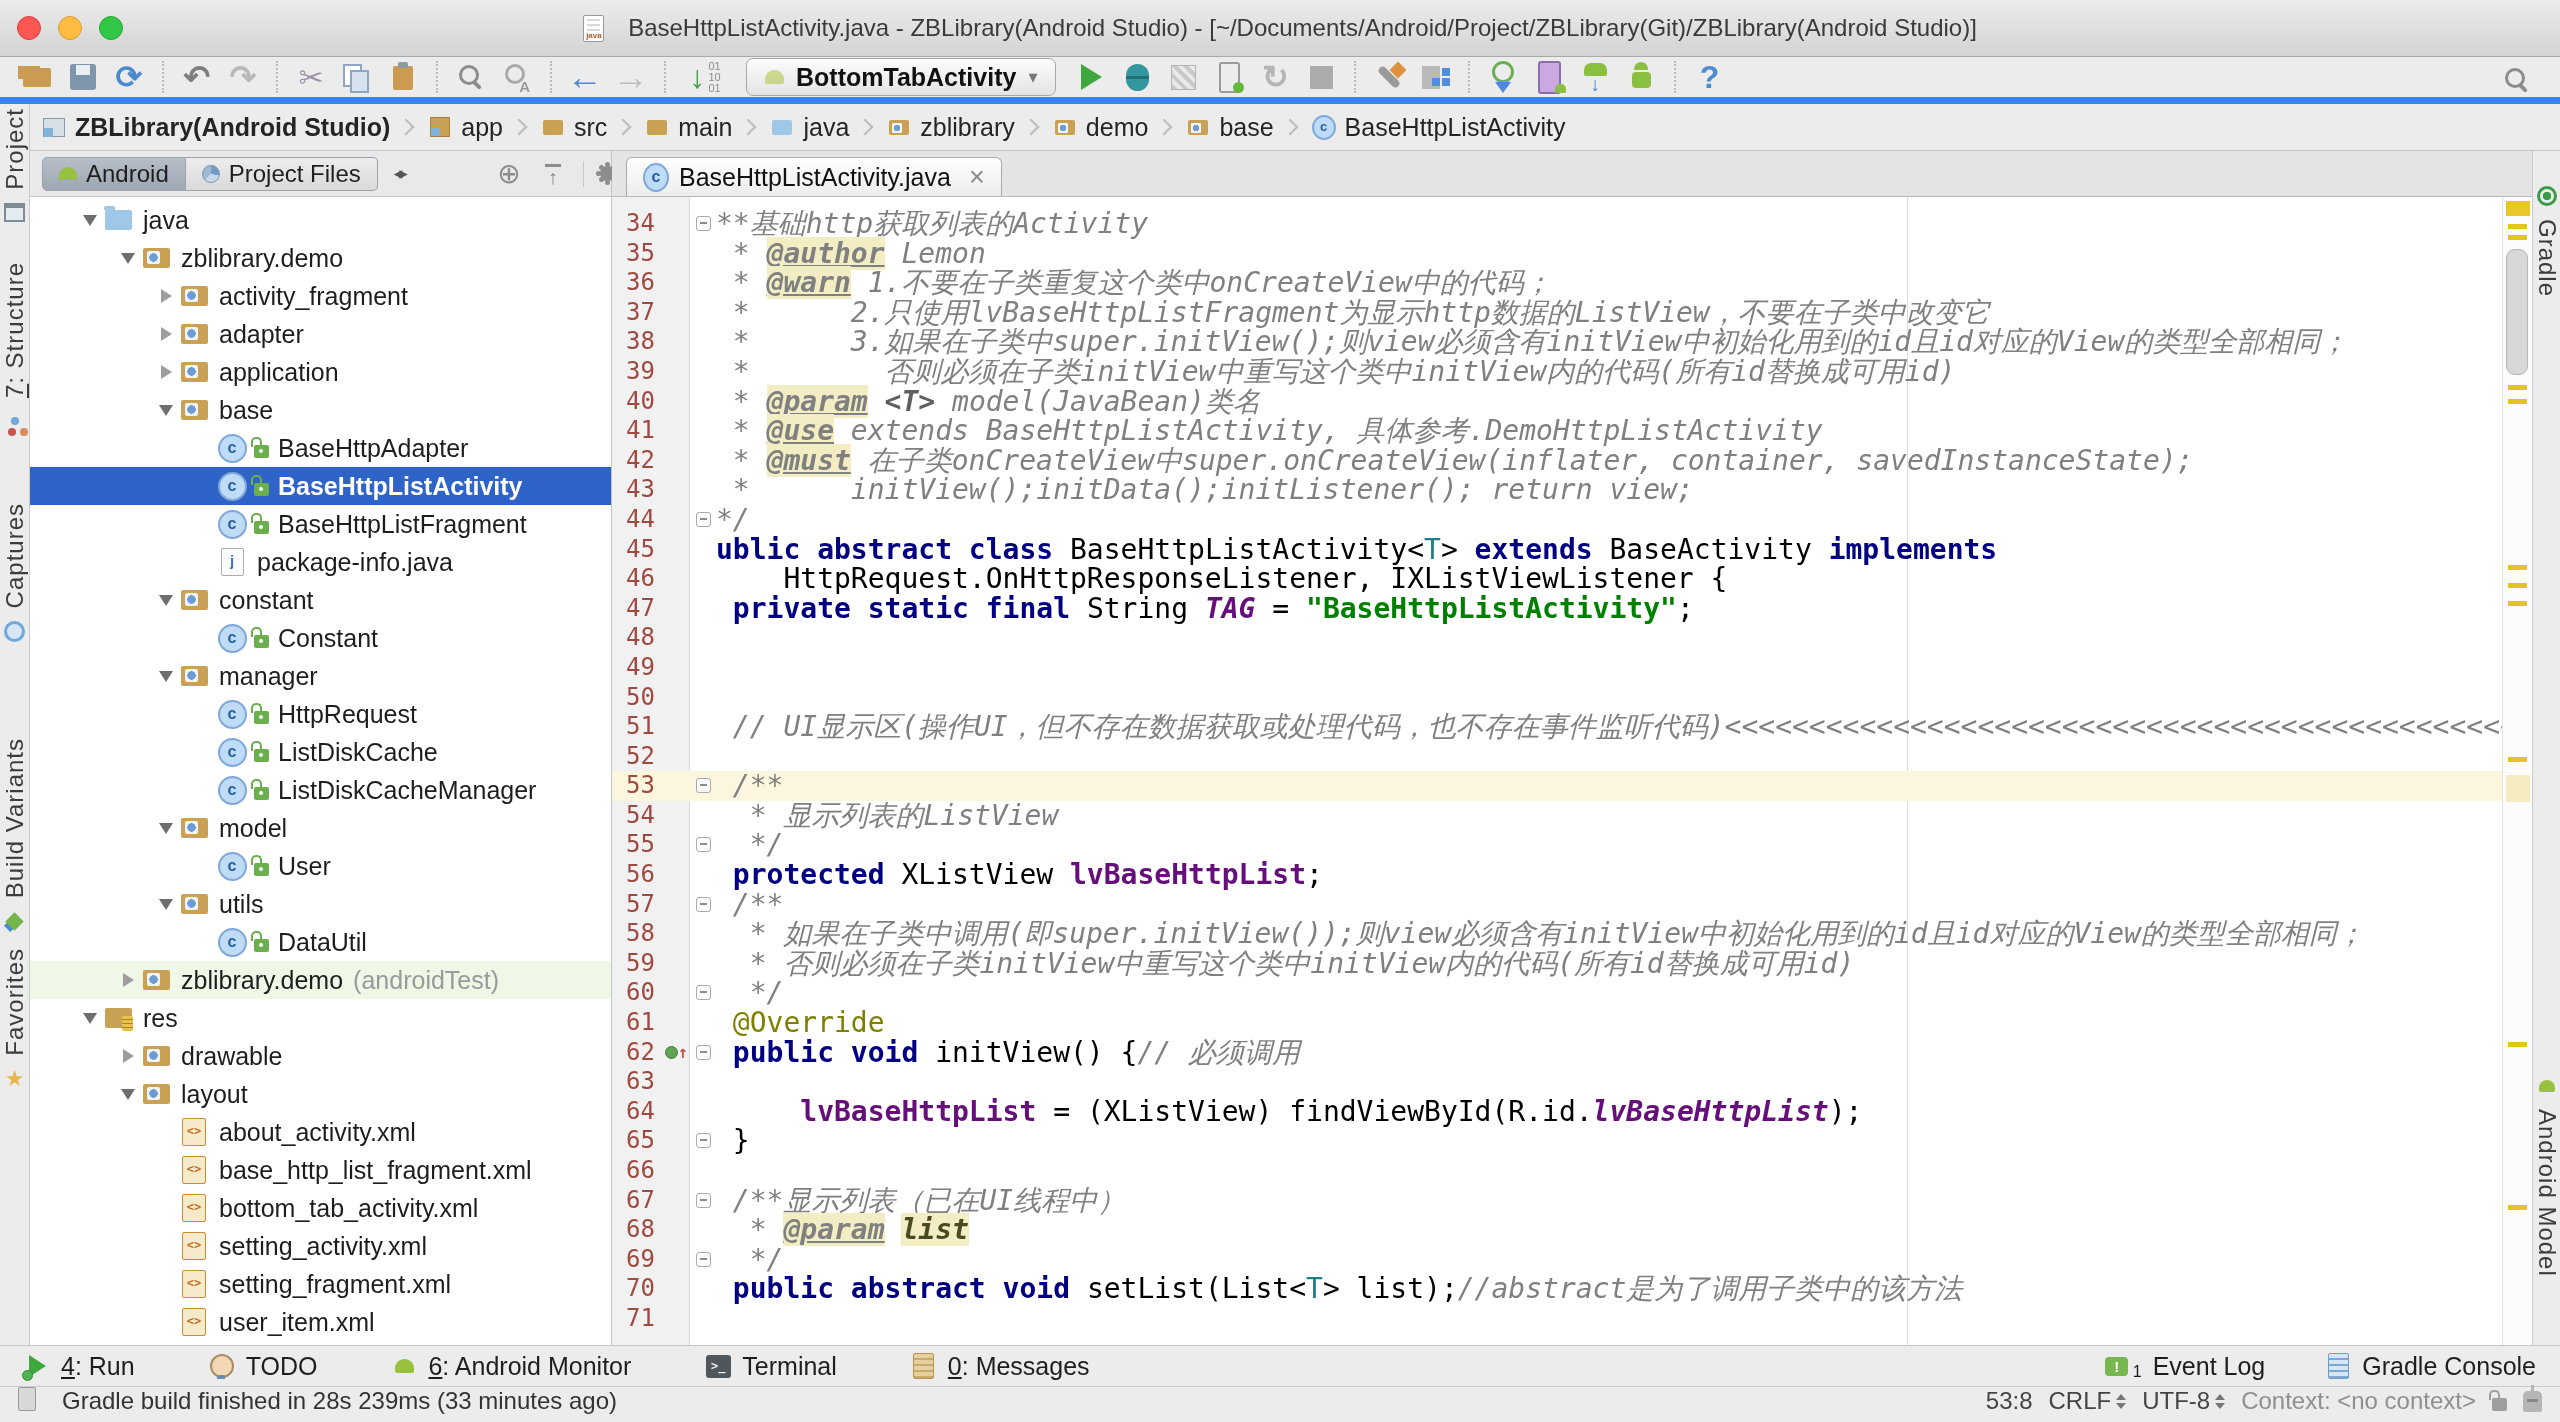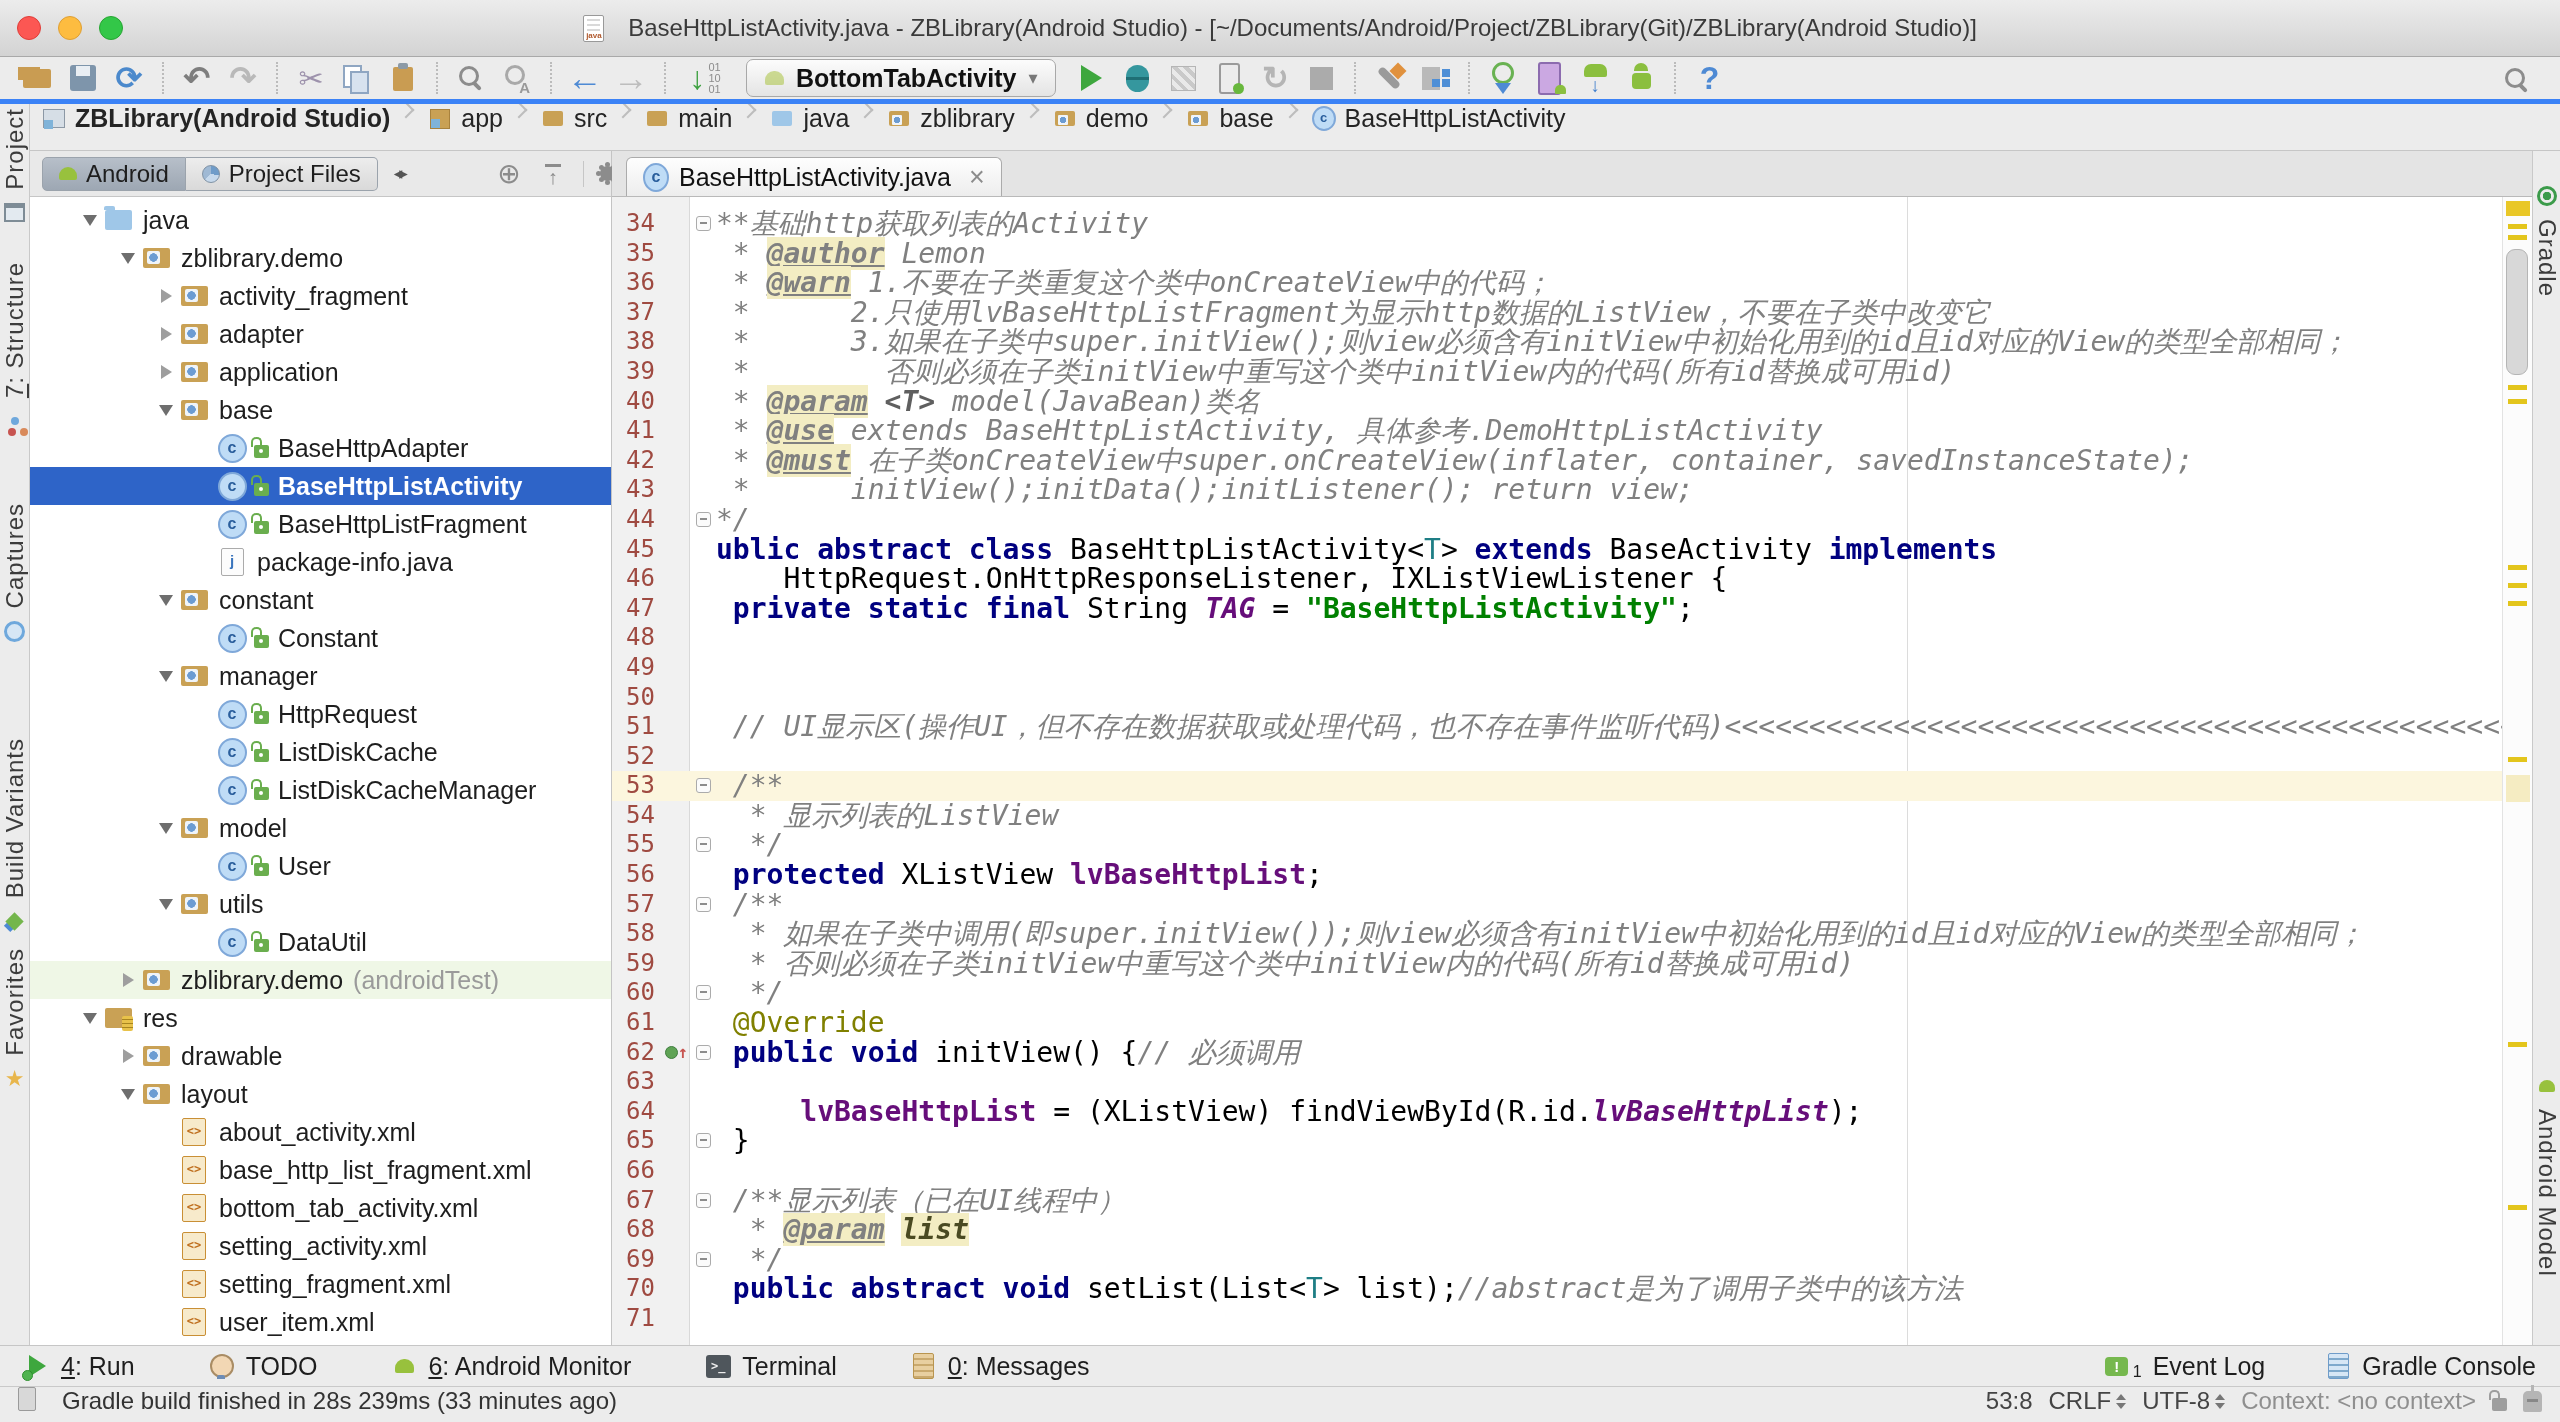--- a/index.html
+++ b/index.html
@@ -8,21 +8,21 @@
   .titlebar{height:57px;background:linear-gradient(#ECECEC,#D3D3D3);border-bottom:1px solid #A9A9A9;display:flex;align-items:center;position:relative}
   .tl{width:24px;height:24px;border-radius:50%;margin-left:17px;flex:none}
   .tl.red{background:var(--traffic_red);border:1px solid #DF3D38}
   .tl.yel{background:var(--traffic_yellow);border:1px solid #DE9F34}
   .tl.grn{background:var(--traffic_green);border:1px solid #27A532}
   .wtitle{position:absolute;left:200px;right:200px;display:flex;justify-content:center;align-items:center;gap:24px;font-size:24px;color:#3A3A3A;white-space:nowrap}
   .wicon{width:21px;height:27px;background:#FFF;border:1px solid #999;border-radius:2px;position:relative;flex:none}
   .wicon::before{content:"";position:absolute;inset:3px 3px 10px 3px;background:repeating-linear-gradient(#D9D9D9 0 2px,#FFF 2px 5px)}
   .wicon::after{content:"java";position:absolute;bottom:1px;left:2px;font-size:8px;color:#B05A2F;font-weight:bold}
   
-  .toolbar{height:47px;background:#ECECEC;border-bottom:5px solid #3b82f6;display:flex;align-items:center;padding-left:14px;position:relative}
+  .toolbar{height:47px;background:#ECECEC;border-bottom:7px solid #3b82f6;display:flex;align-items:center;padding-left:14px;position:relative}
   .tbsep{width:2px;height:32px;border-left:2px dotted #BBB;margin:0 10px;flex:none}
   .tbi{width:46px;height:42px;display:flex;align-items:center;justify-content:center;position:relative;flex:none}
   .tb-open::before{content:"";width:28px;height:19px;background:#C99C52;border-radius:2px;box-shadow:-8px -5px 0 -3px #C99C52}
   .tb-save::before{content:"";width:26px;height:26px;background:#7E95AB;border-radius:3px}
   .tb-save::after{content:"";position:absolute;width:14px;height:10px;background:#E9EEF3;top:9px;left:16px}
   .tb-sync::before{content:"⟳";font-size:32px;color:#4B89CC;font-weight:bold}
   .tb-undo::before{content:"↶";font-size:32px;color:#7E7E7E;font-weight:bold}
   .tb-redo::before{content:"↷";font-size:32px;color:#B9B9B9;font-weight:bold}
   .tb-cut::before{content:"✂";font-size:30px;color:#9D92AC}
   .tb-copy::before{content:"";width:15px;height:19px;border:2px solid #8FA6C2;background:#FFF;position:absolute;left:9px;top:8px}
@@ -61,21 +61,21 @@
   .tb-help::before{content:"?";font-size:32px;font-weight:bold;color:#4E8AD4}
   .tb-searchall{position:absolute;right:20px;top:2px}
   .tb-searchall::before{content:"";width:14px;height:14px;border:3px solid #8C8C8C;border-radius:50%;position:absolute;top:9px;left:11px}
   .tb-searchall::after{content:"";width:4px;height:10px;background:#8C8C8C;transform:rotate(-45deg);position:absolute;top:24px;left:27px;border-radius:2px}
   .combo{height:38px;border:1px solid #A8A8A8;border-radius:7px;background:linear-gradient(#FCFCFC,#E4E4E4);display:flex;align-items:center;gap:12px;padding:0 18px;margin:0 12px;flex:none}
   .combo .droid{width:19px;height:14px;background:#A9C23F;border-radius:9px 9px 2px 2px;opacity:.55}
   .combo .lbl{font-weight:bold;font-size:25px;color:#111}
   .combo .car{color:#777;font-size:18px}
   
   .ws{position:absolute;top:104px;left:0;right:0;height:1241px;background:#FFF}
-  .crumbs{position:absolute;left:30px;right:0;top:0;height:47px;background:#ECECEC;border-bottom:1px solid #C6C6C6;display:flex;align-items:flex-start;padding-left:8px;font-size:25px;color:#242424;white-space:nowrap;overflow:hidden}
+  .crumbs{position:absolute;left:30px;right:0;top:0;height:47px;background:#ECECEC;border-bottom:1px solid #C6C6C6;display:flex;align-items:center;padding-left:8px;font-size:25px;color:#242424;white-space:nowrap;overflow:hidden}
   .crumb{display:flex;align-items:center;gap:9px;padding:0 4px}
   .crumb.b{font-weight:bold}
   .chev{width:12px;height:12px;border-top:2px solid #BDBDBD;border-right:2px solid #BDBDBD;transform:rotate(45deg);margin:0 12px 0 6px;flex:none}
   .ci{width:24px;height:24px;display:inline-flex;align-items:center;justify-content:center;position:relative;flex:none}
   .ci-project::before{content:"";width:20px;height:17px;background:#D6DEE6;border:1px solid #8C98A5}
   .ci-project::after{content:"";width:9px;height:9px;background:#7FB3D9;position:absolute;left:2px;bottom:2px}
   .ci-module::before{content:"";width:18px;height:18px;background:#C9A155;border:1px solid #A8823D}
   .ci-module::after{content:"";width:9px;height:9px;background:#7FB3D9;position:absolute;left:3px;bottom:3px}
   .ci-folder::before{content:"";width:20px;height:15px;background:#C9A155;border-radius:2px}
   .ci-srcfolder::before{content:"";width:20px;height:15px;background:#9FC7E8;border-radius:2px}

